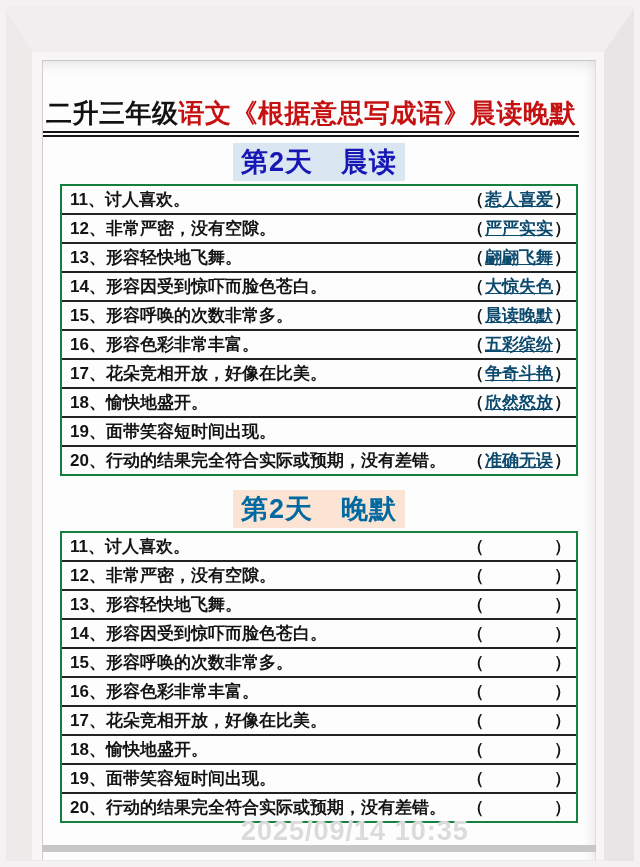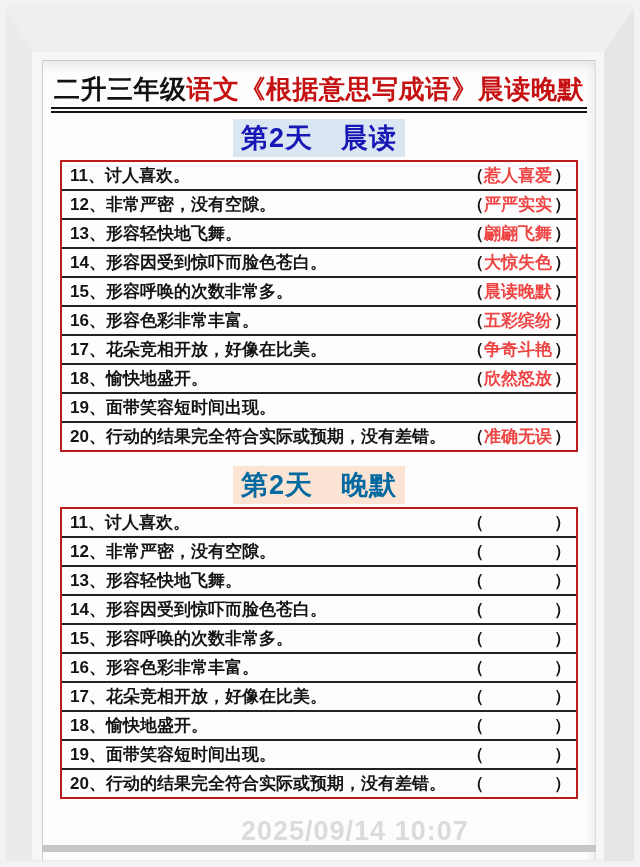--- a/index.html
+++ b/index.html
@@ -22,52 +22,53 @@
   }
   .paper{
     position:absolute;z-index:2;
     left:42px;top:60px;right:44px;bottom:7px;
     background:#fefdfd;
     border-top:1px solid #c9c7c7;
     border-left:1px solid #cfcdcd;
     border-right:1px solid #dedcdc;
     box-shadow:inset -9px 11px 14px -9px rgba(0,0,0,0.12);
   }
-  .title-wrap{text-align:center;margin-top:12px;}
+  .title-wrap{margin-top:36px;}
   .title{
     display:inline-block;
     font-size:26px;font-weight:bold;line-height:1.25;
     letter-spacing:0.5px;color:#121212;
     border-bottom:6px double #141414;
     padding:0 3px 1px 3px;
   }
   .title .red-part{color:#c51111;}
   .sec-head-wrap{text-align:center;margin-top:6px;}
   .sec-head{
     display:inline-block;font-size:27px;font-weight:bold;
     letter-spacing:1px;padding:1px 8px;
   }
   .sec-morning .sec-head{color:#1717b5;background:#dbe6f3;}
   .sec-evening .sec-head{color:#0369a1;background:#fbe4d3;}
   .qtable{
     width:514px;margin:3px auto 0 auto;
-    border:2px solid #b91c1c;
+    border:2px solid #15803d;
   }
   .row{
     display:flex;justify-content:space-between;align-items:center;
     height:27px;border-bottom:2px solid #232323;
     padding:0 5px 0 8px;
     font-size:17px;font-weight:bold;color:#141414;
     white-space:nowrap;
   }
   .row:last-child{border-bottom:none;}
   .a{font-weight:bold;color:#141414;}
   .ans{
-    display:inline-block;min-width:70px;text-align:left;
-    color:#ef4444;
+    display:inline-block;min-width:70px;text-align:center;
+    color:#0c4a6e;
+    text-decoration:underline;
   }
   .evening-gap{margin-top:14px;}
   .watermark{
     position:absolute;left:198px;bottom:13px;z-index:3;
     font-size:27px;font-weight:bold;letter-spacing:1px;
     color:#dcdada;text-shadow:0 0 2px #ffffff;
   }
   .paper-edge-shadow{
     position:absolute;left:-1px;right:-1px;bottom:8px;height:7px;z-index:4;
     background:#c8c6c6;
@@ -191,15 +192,15 @@
     <span class="a">（<span class="ans"></span>）</span>
   </div>
 
   <div class="row">
     <span class="q">20、行动的结果完全符合实际或预期，没有差错。</span>
     <span class="a">（<span class="ans"></span>）</span>
   </div>
 </div>
   </div>
 
-  <div class="watermark">2025/09/14 10:07</div>
+  <div class="watermark">2025/09/14 10:35</div>
   <div class="paper-edge-shadow"></div>
 </div>
 
 </body></html>

